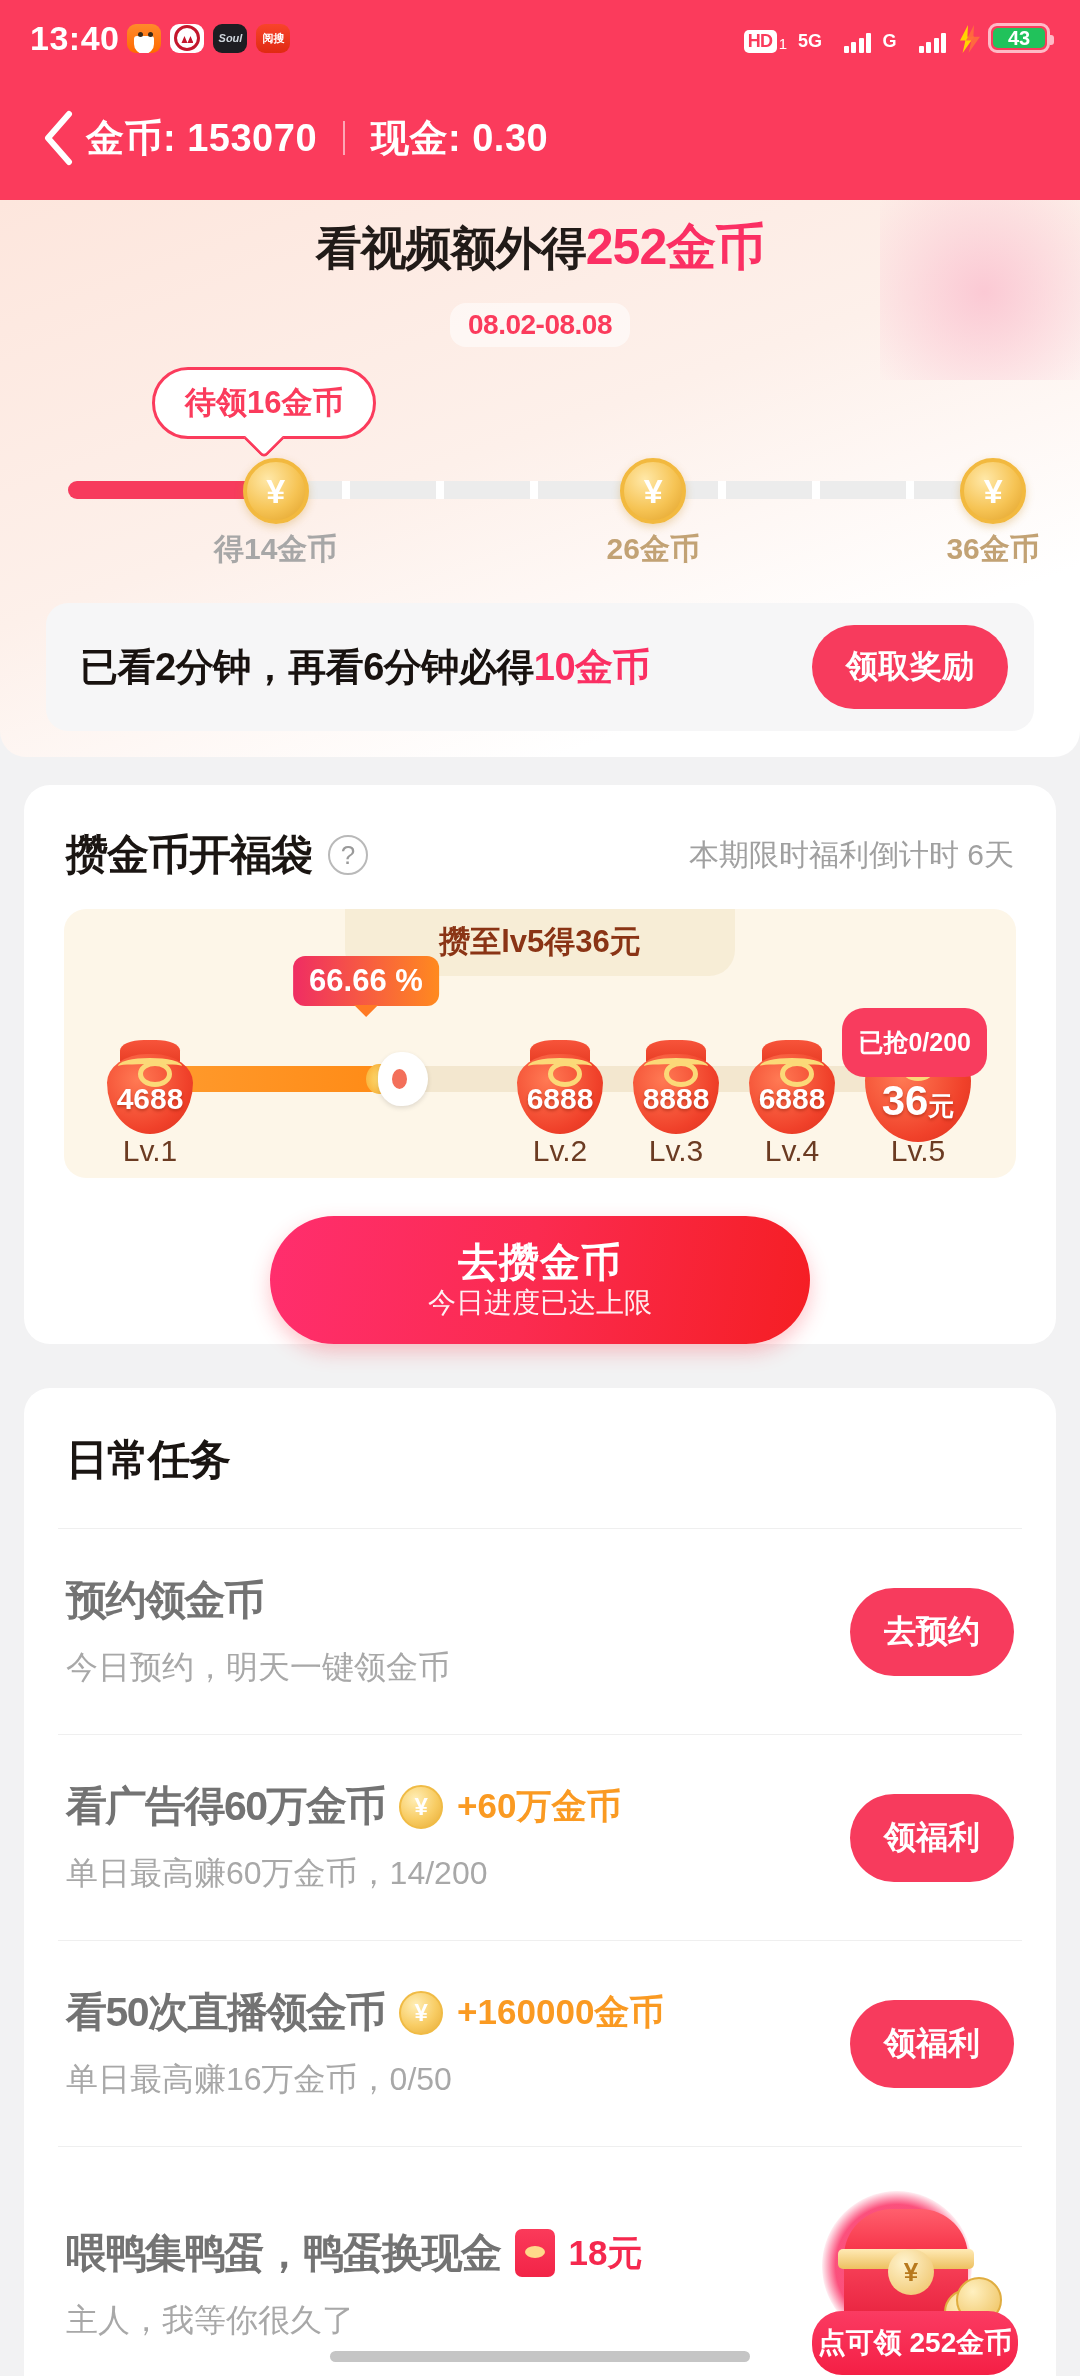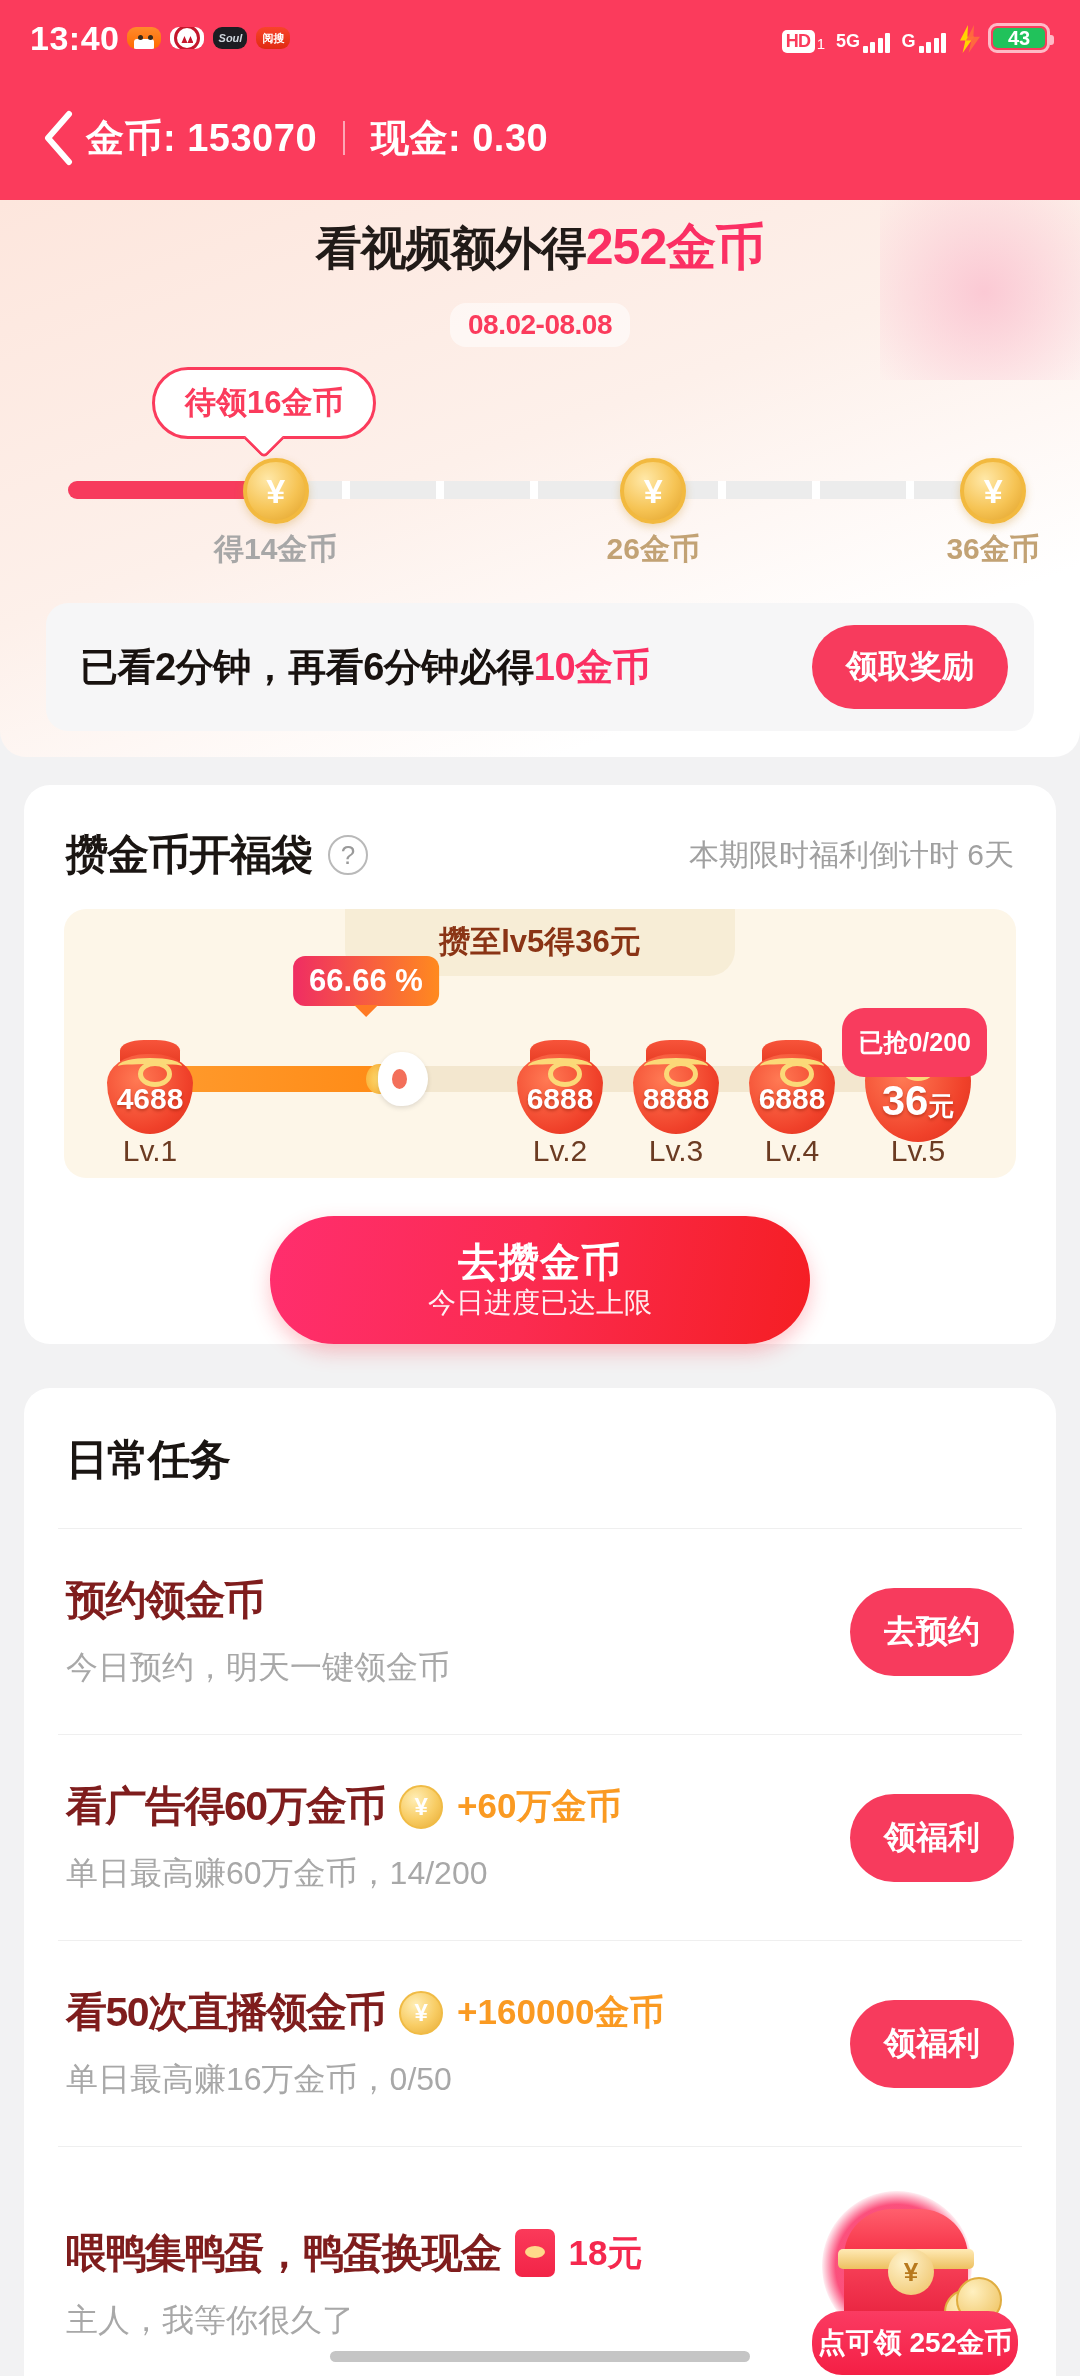--- a/index.html
+++ b/index.html
@@ -13,42 +13,42 @@
 
   
   .statusbar{
     height:76px; background:#fb3b5c;
     display:flex; align-items:center;
     padding:0 30px; color:#fff;
   }
   .sb-left{display:flex;align-items:center;gap:8px;}
   .sb-time{font-size:34px;font-weight:600;letter-spacing:.5px;}
   .sb-apps{display:flex;align-items:center;gap:9px;}
-  .appicon{width:34px;height:22px;border-radius:9px;display:block;position:relative;overflow:hidden;}
+  .appicon{width:34px;height:29px;border-radius:9px;display:block;position:relative;overflow:hidden;}
   .app-fox{background:linear-gradient(#ff8a2b,#ff6a00);}
   .app-fox::after{content:"";position:absolute;left:7px;top:12px;width:20px;height:18px;
       background:#fff;border-radius:3px 3px 10px 10px;}
   .app-fox::before{content:"";position:absolute;left:11px;top:8px;width:5px;height:5px;
       background:#3a2a1a;border-radius:50%;box-shadow:10px 0 0 #3a2a1a;z-index:2;}
   .app-circle{background:#fff;display:flex;align-items:center;justify-content:center;}
   .app-circle i{width:26px;height:26px;border-radius:50%;border:3px solid #c4172c;
       display:block;position:relative;}
   .app-circle i::after{content:"";position:absolute;left:4px;top:8px;width:12px;height:7px;
       background:#c4172c;clip-path:polygon(0 100%,25% 0,50% 100%,75% 0,100% 100%);}
   .app-soul{background:#1d1d22;display:flex;align-items:center;justify-content:center;}
   .app-soul span{font-size:11px;color:#cfd6dd;font-weight:700;font-style:italic;}
   .app-red{background:linear-gradient(#f8442a,#e02a12);display:flex;align-items:center;justify-content:center;}
   .app-red span{font-size:11px;color:#fff;font-weight:700;line-height:1;}
 
   .sb-right{margin-left:auto;display:flex;align-items:flex-end;gap:11px;}
   .ico-hd{display:flex;align-items:flex-end;gap:2px;}
   .hd-box{background:#fff;color:#fb3b5c;font-size:18px;font-weight:800;
       border-radius:5px;padding:1px 4px;line-height:1.15;letter-spacing:-.5px;}
   .hd-sub{font-size:15px;line-height:1;padding-bottom:2px;}
-  .sig{display:flex;align-items:flex-end;gap:3px;}
+  .sig{display:flex;align-items:flex-end;gap:22px;}
   .sig-lab{font-size:18px;font-weight:700;line-height:1;padding-bottom:3px;}
   .bars{display:flex;align-items:flex-end;gap:2.5px;}
   .bars i{width:5px;background:#fff;border-radius:1px;display:block;}
   .bars i:nth-child(1){height:7px;}
   .bars i:nth-child(2){height:11px;}
   .bars i:nth-child(3){height:15px;}
   .bars i:nth-child(4){height:20px;}
   .bolt{width:20px;height:28px;position:relative;}
   .bolt i{position:absolute;inset:0;background:#ffd400;
       clip-path:polygon(55% 0,15% 55%,42% 55%,28% 100%,85% 42%,52% 42%);}
@@ -176,21 +176,21 @@
     box-shadow:0 8px 20px rgba(250,50,70,.28);}
   .cta .c1{font-size:40px;font-weight:800;letter-spacing:1px;line-height:1.15;}
   .cta .c2{font-size:28px;opacity:.93;line-height:1.3;}
 
   
   .dt-head{font-size:42px;font-weight:800;color:#1a1512;padding:44px 42px 40px;letter-spacing:-1px;}
   .dt-sep{height:1px;background:#efefef;margin:0 34px;}
   .task{display:flex;align-items:center;padding:44px 42px;position:relative;}
   .task-main{flex:1;min-width:0;}
   .task-t{display:flex;align-items:center;gap:14px;}
-  .task-name{font-size:41px;font-weight:800;color:#7f1d1d;letter-spacing:-1.5px;white-space:nowrap;}
+  .task-name{font-size:41px;font-weight:800;color:#737373;letter-spacing:-1.5px;white-space:nowrap;}
   .mini-coin{width:44px;height:44px;border-radius:50%;flex:0 0 auto;
     background:radial-gradient(circle at 36% 30%,#ffeeb6,#f8cc63 55%,#e7ab35);
     border:2px solid #f0bb45;display:flex;align-items:center;justify-content:center;}
   .mini-coin span{color:#fff;font-size:24px;font-weight:800;line-height:1;}
   .task-rw{font-size:35px;font-weight:800;color:#fa9a22;white-space:nowrap;}
   .rp{width:40px;height:48px;border-radius:7px;flex:0 0 auto;position:relative;
     background:linear-gradient(#fb3a5a,#f22447);}
   .rp::after{content:"";position:absolute;left:50%;top:48%;transform:translate(-50%,-50%);
     width:20px;height:12px;border-radius:50%;background:#ffd98a;}
   .task-rw.red{color:#f5284e;}

